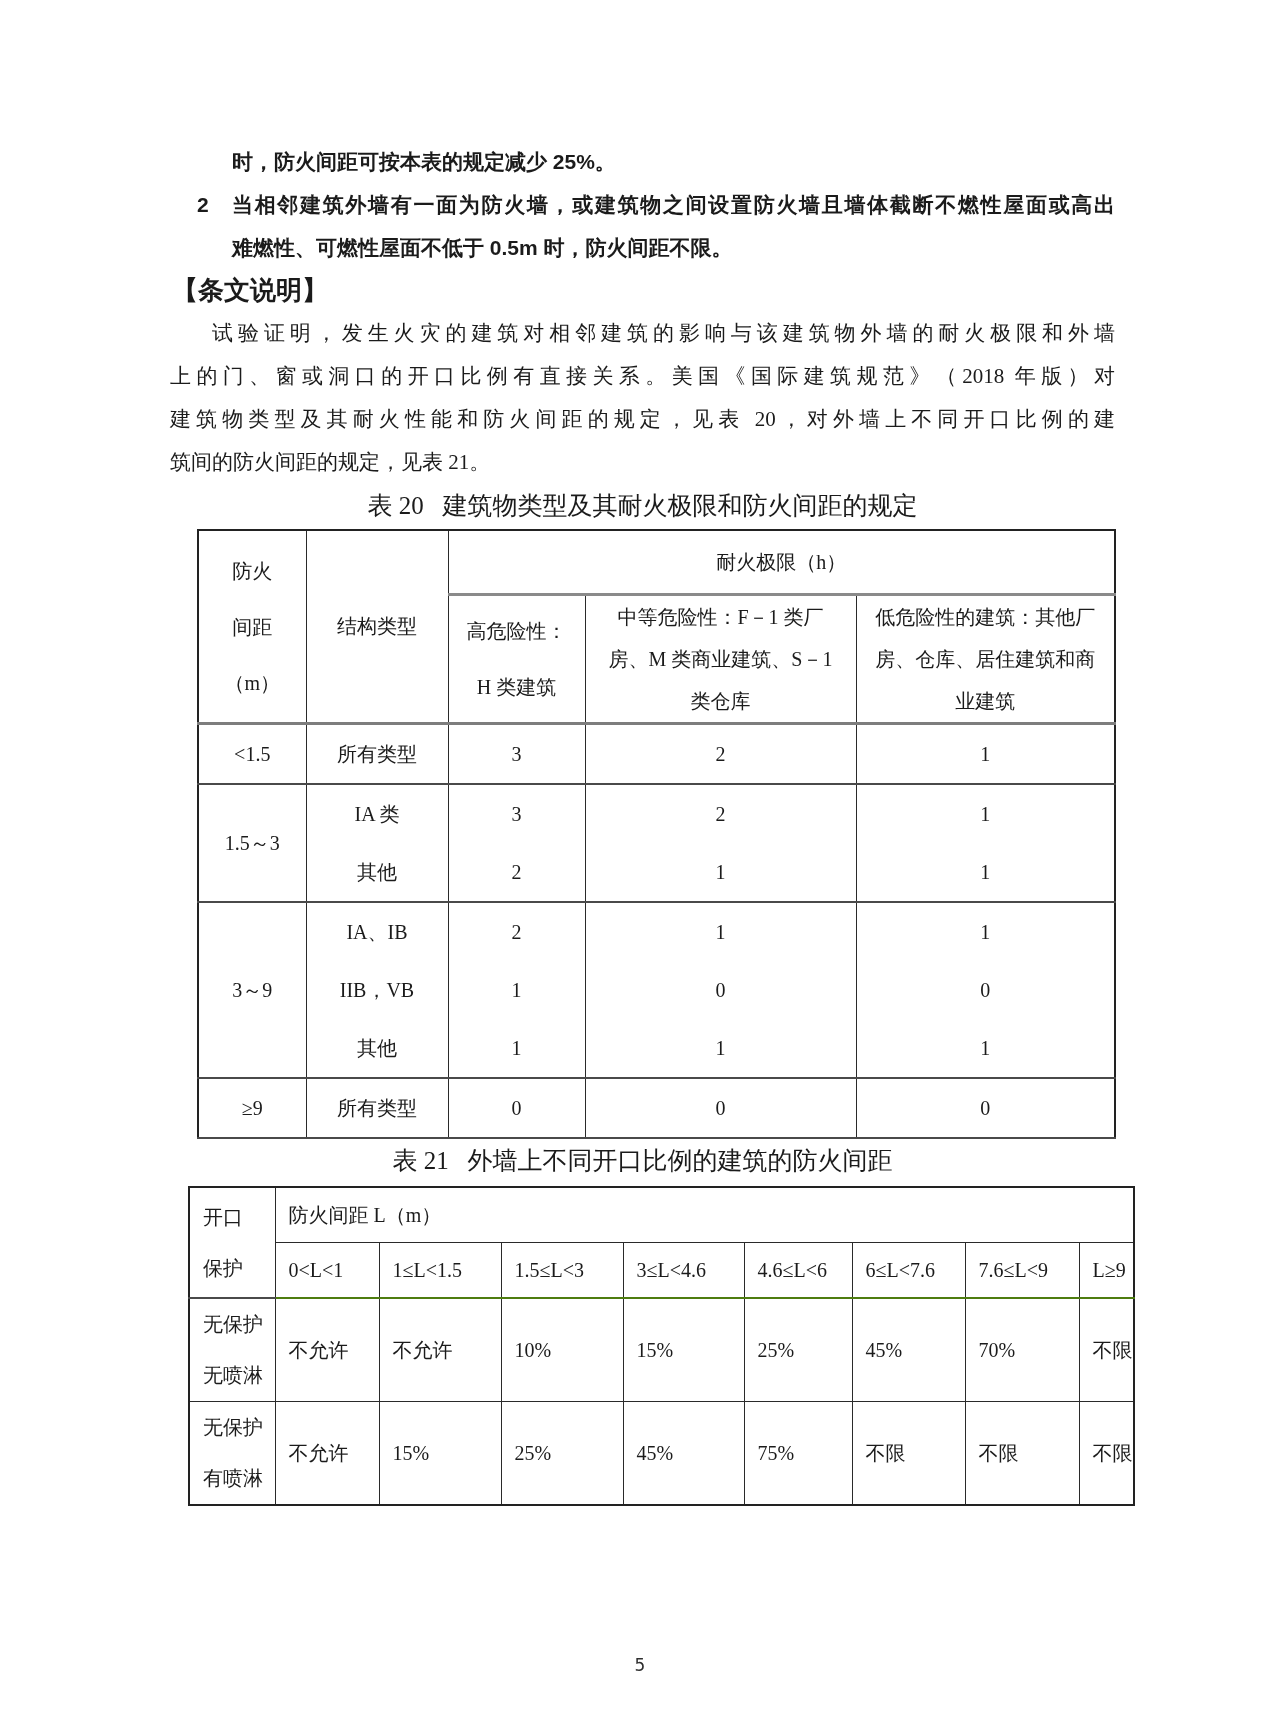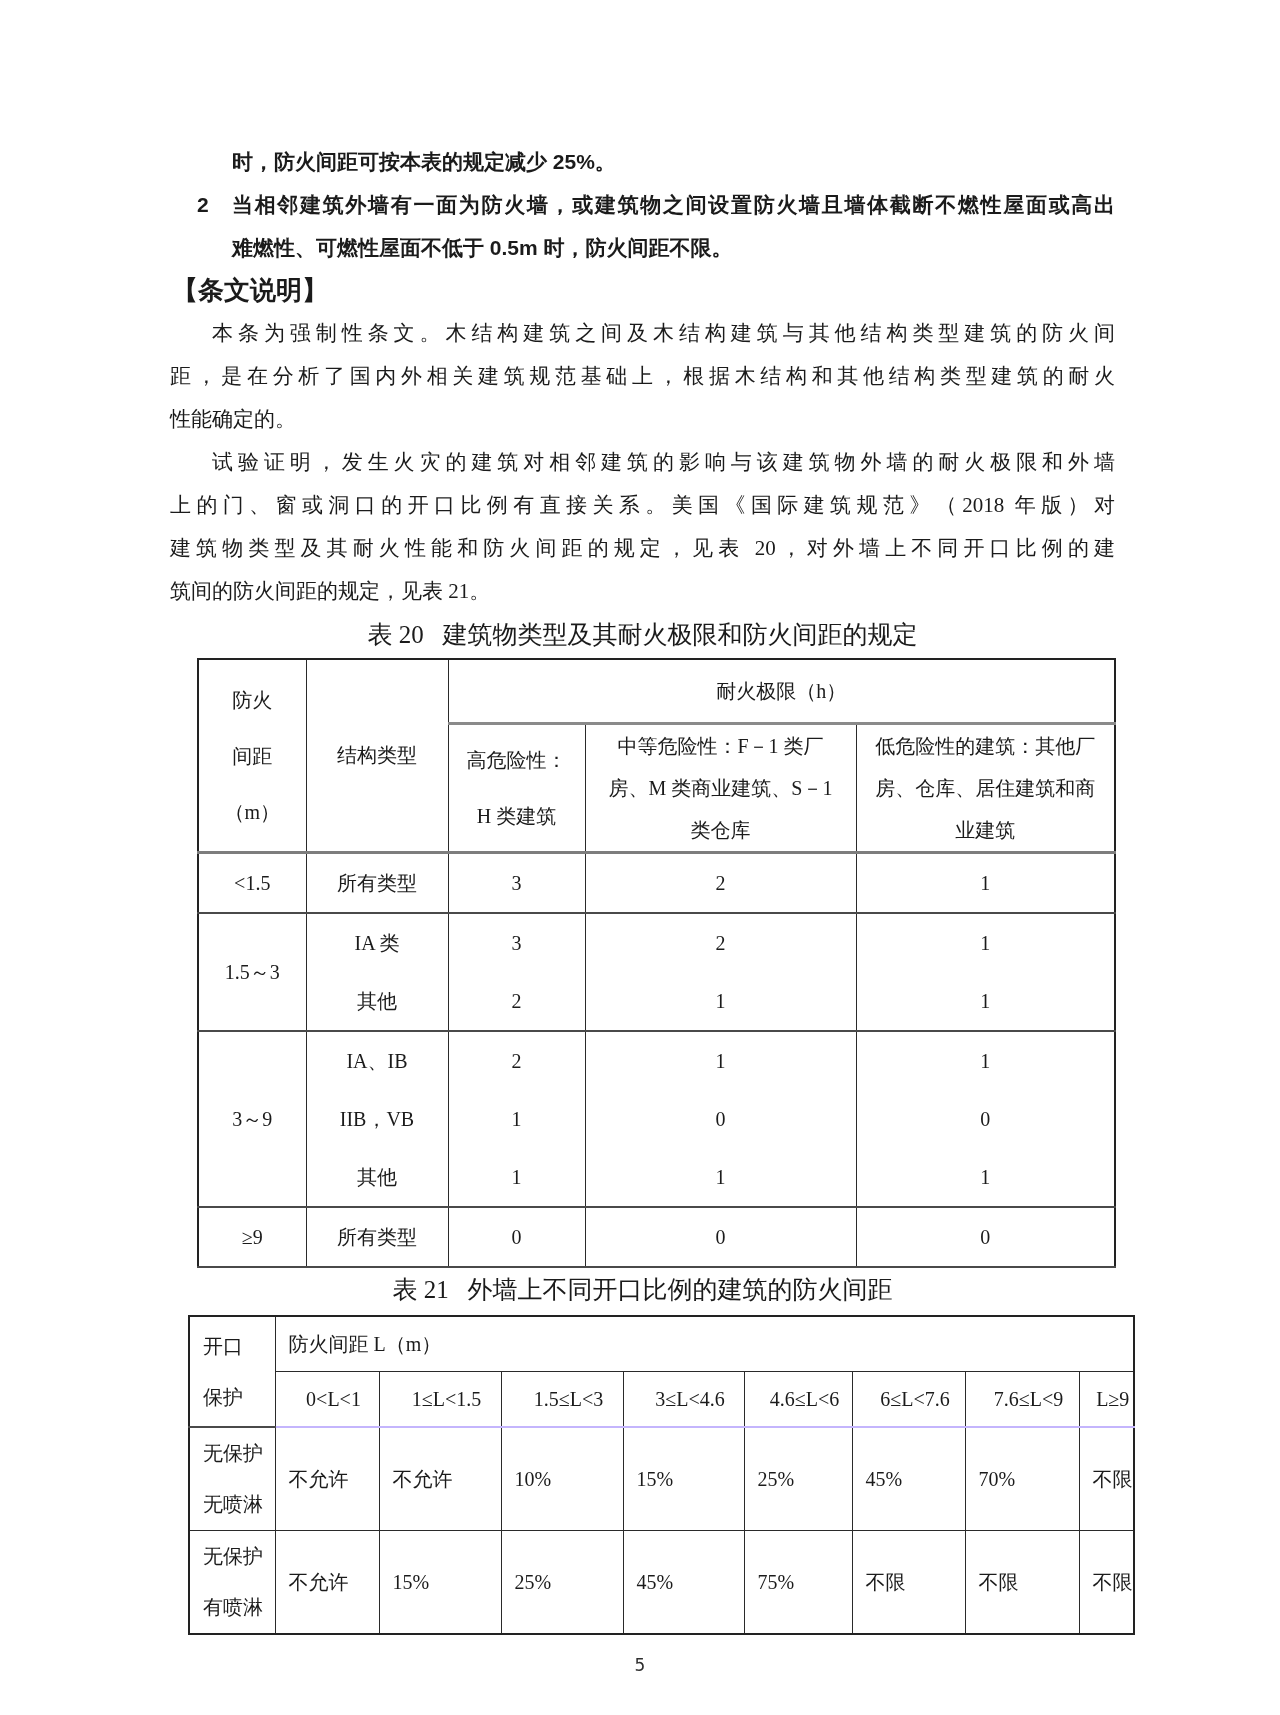--- a/index.html
+++ b/index.html
@@ -45,21 +45,21 @@
   .t20 tbody td{border-bottom:2px solid #4a4a4a;}
   .t20 tbody tr.r1 td{height:58px;margin-left:48px;}
   .t20 tbody tr.r2 td{height:116px;}
   .t20 tbody tr.r3 td{height:174px;}
   .t20 tbody tr.r4 td{height:58px;}
   .t20 .vline{line-height:58px;}
   
   .t21{margin-left:18px;width:945px;border:2px solid #222;margin-top:4px;}
   .t21 td{text-align:left;padding-left:13px;}
   .t21 tr.h1 td{height:54px;}
-  .t21 tr.h2 td{height:54px;border-bottom:2px solid #c4b5fd;text-align:center;}
+  .t21 tr.h2 td{height:54px;border-bottom:2px solid #4d7c0f;}
   .t21 td.corner{border-bottom:2px solid #4a4a4a;}
   .t21 tbody td{height:102px;}
   .t21 .lbl{line-height:51px;}
   .page-number{
     position:absolute;left:0;right:0;top:1655px;
     text-align:center;font-size:17px;color:#2e2e2e;
     font-family:"DejaVu Sans","Liberation Sans",sans-serif;
   }
 </style>
 </head>
@@ -75,25 +75,20 @@
     <div class="list-item heiti">
       <span class="list-num">2</span>
       <div class="list-body">
         <div class="line fill">当相邻建筑外墙有一面为防火墙，或建筑物之间设置防火墙且墙体截断不燃性屋面或高出</div>
         <div class="line">难燃性、可燃性屋面不低于 0.5m 时，防火间距不限。</div>
       </div>
     </div>
 
     <div class="section-heading heiti">【条文说明】</div>
 
-    <div class="para">
-      <div class="line fill ind">本条为强制性条文。木结构建筑之间及木结构建筑与其他结构类型建筑的防火间</div>
-      <div class="line fill">距，是在分析了国内外相关建筑规范基础上，根据木结构和其他结构类型建筑的耐火</div>
-      <div class="line">性能确定的。</div>
-    </div>
 
     <div class="para">
       <div class="line fill ind">试验证明，发生火灾的建筑对相邻建筑的影响与该建筑物外墙的耐火极限和外墙</div>
       <div class="line fill">上的门、窗或洞口的开口比例有直接关系。美国《国际建筑规范》（2018 年版）对</div>
       <div class="line fill">建筑物类型及其耐火性能和防火间距的规定，见表 20，对外墙上不同开口比例的建</div>
       <div class="line">筑间的防火间距的规定，见表 21。</div>
     </div>
 
     <div class="table-title">表 20   建筑物类型及其耐火极限和防火间距的规定</div>
 

